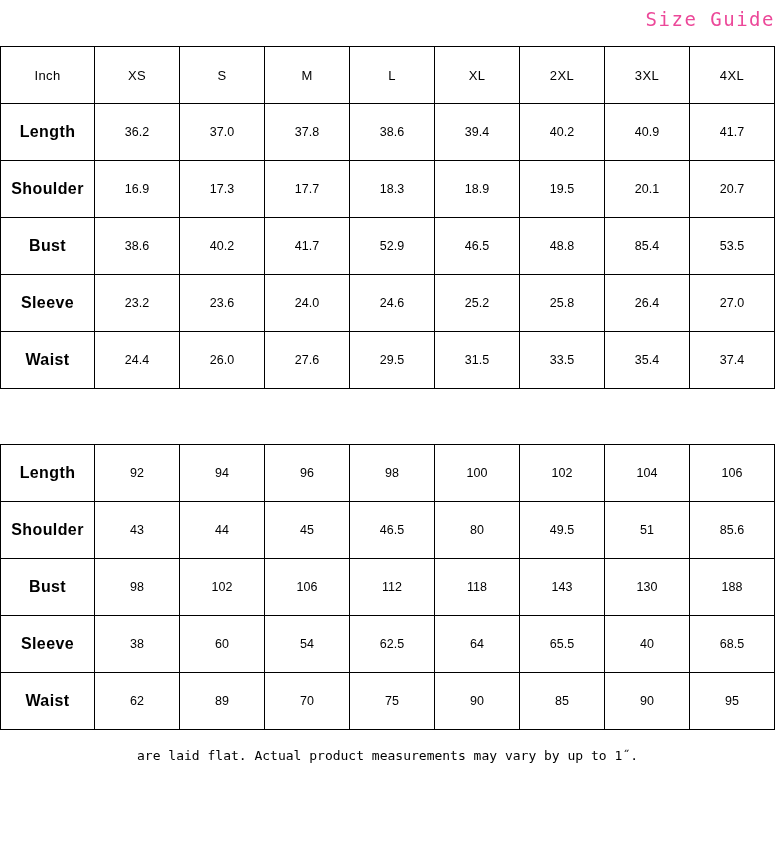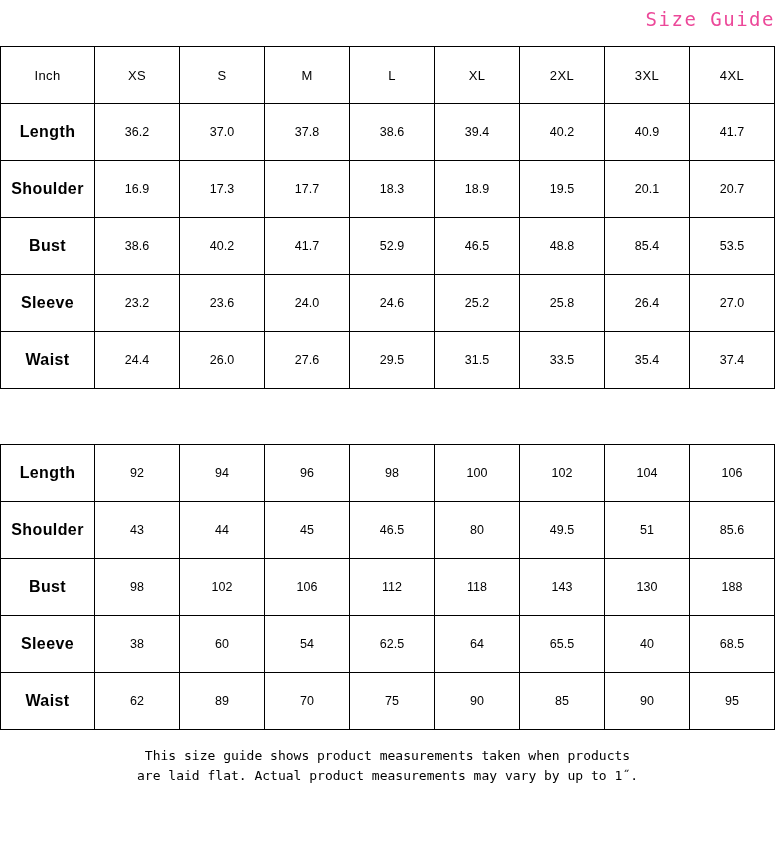--- a/index.html
+++ b/index.html
@@ -232,17 +232,16 @@
         <td>75</td>
         <td>90</td>
         <td>85</td>
         <td>90</td>
         <td>95</td>
       </tr>
     </tbody>
   </table>
 
   <div class="footnote">
-    <div>This size guide shows product measurements taken when products</div>
     <div>are laid flat. Actual product measurements may vary by up to 1˝.</div>
   </div>
 
 </div>
 
 </body></html>

